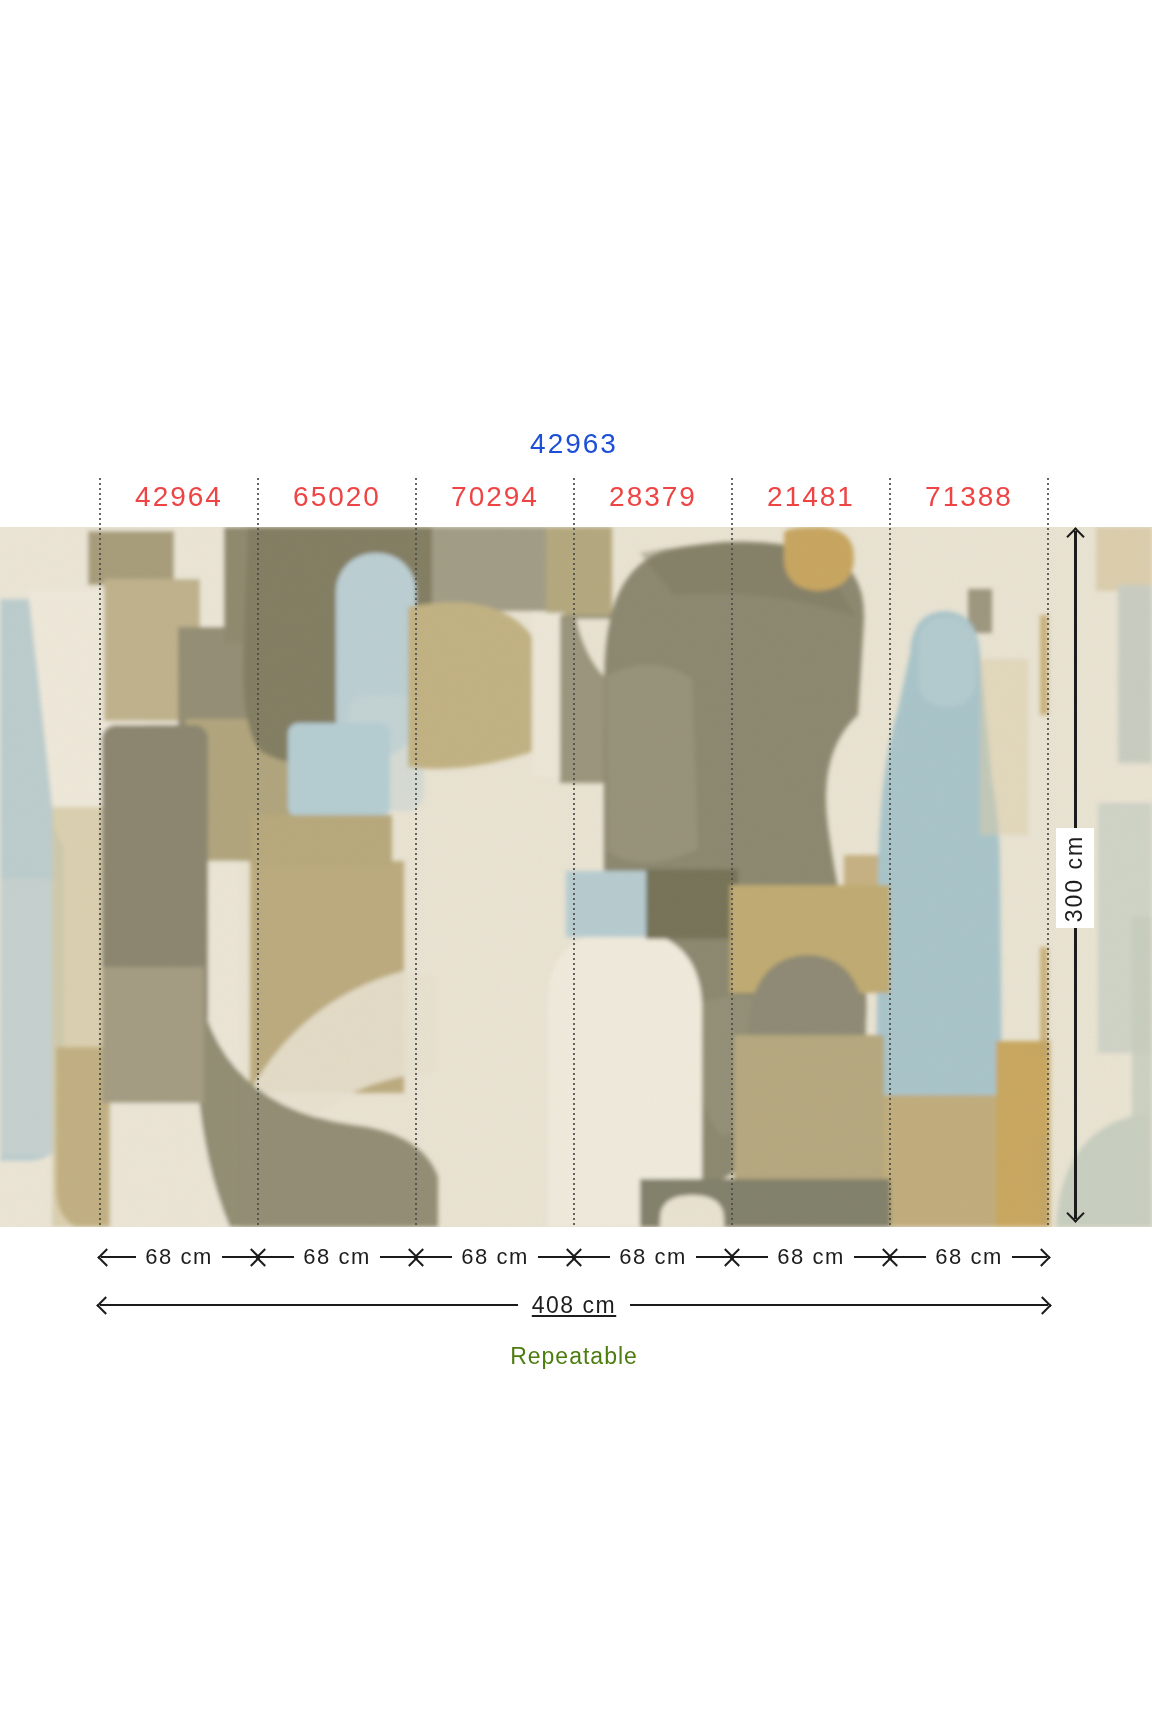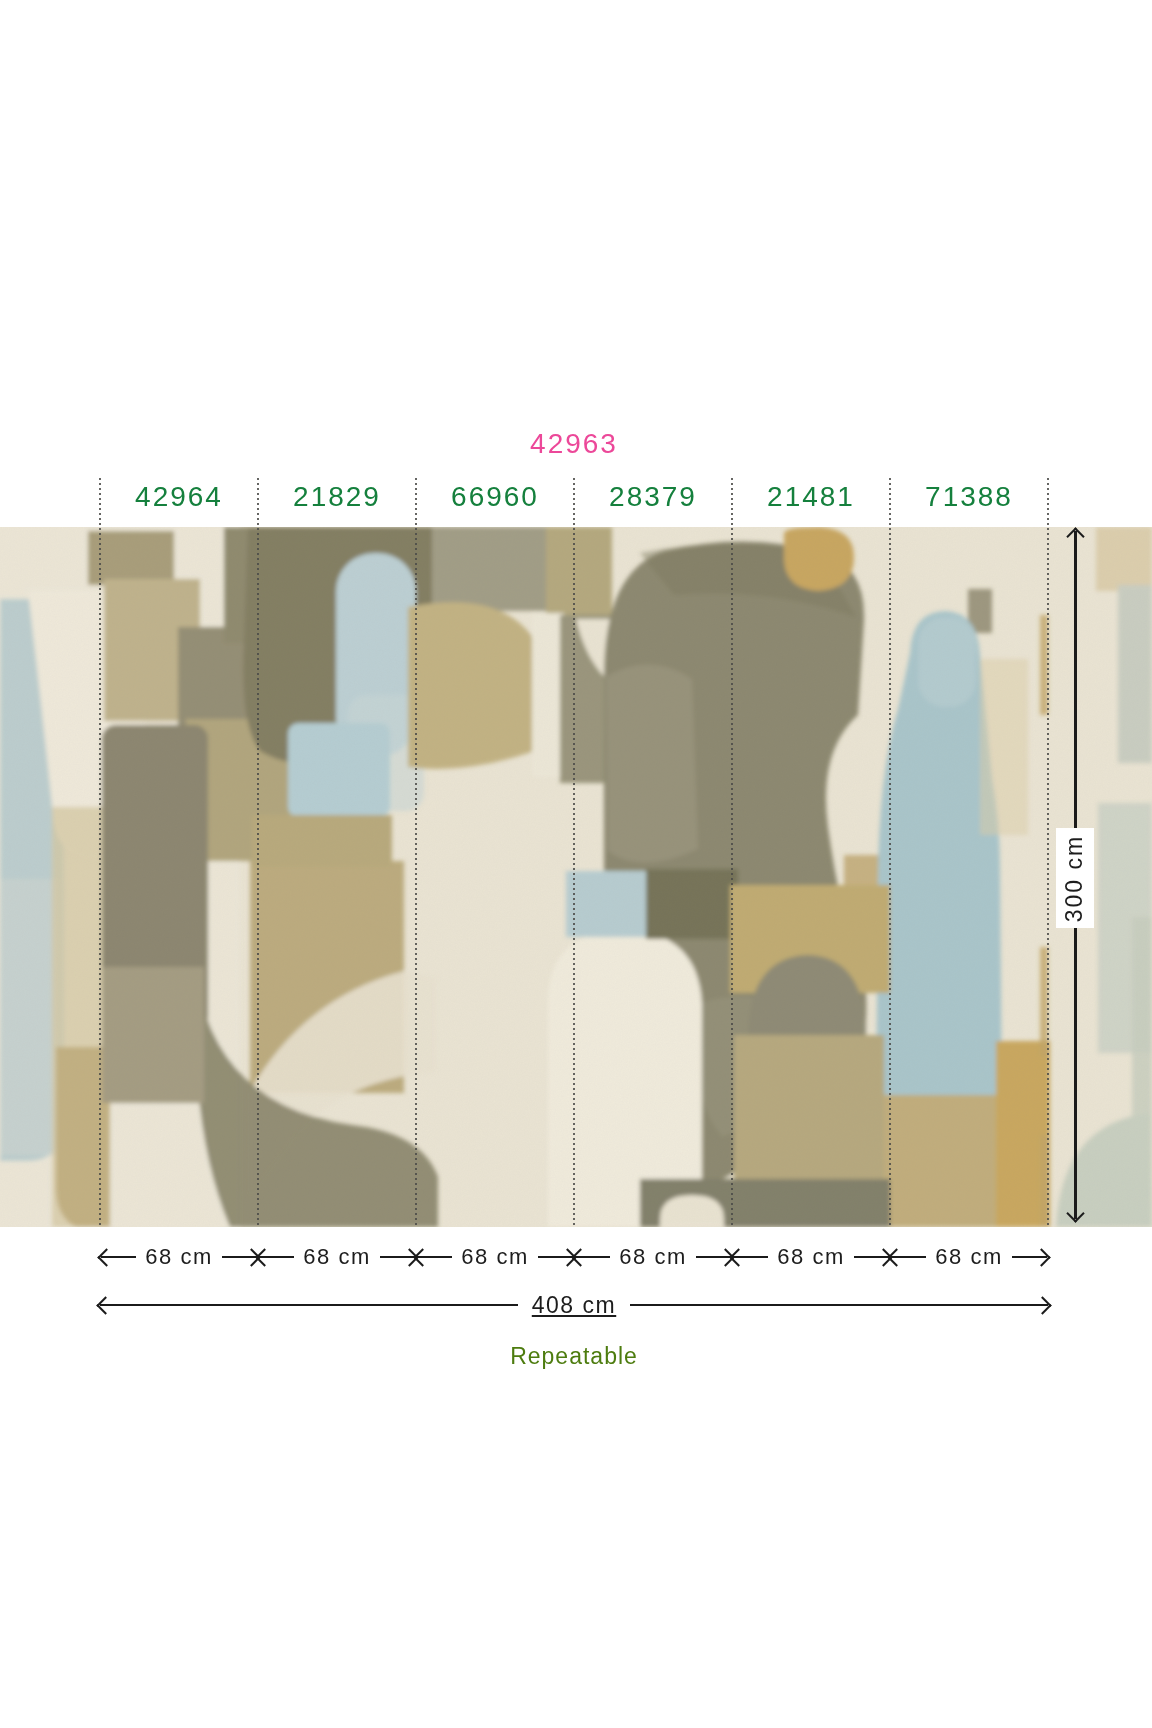--- a/index.html
+++ b/index.html
@@ -3,27 +3,27 @@
 <meta charset="utf-8">
 <style>
   html,body{margin:0;padding:0;background:#ffffff;}
   .canvas{
     position:relative;width:1152px;height:1728px;background:#ffffff;
     font-family:"Liberation Sans", sans-serif;color:#1d1d1d;overflow:hidden;
   }
   
   .title{
     position:absolute;left:100px;top:426px;width:948px;height:36px;
-    line-height:36px;text-align:center;font-size:28px;letter-spacing:2px;color:#ec4899;
+    line-height:36px;text-align:center;font-size:28px;letter-spacing:2px;color:#1d4ed8;
   }
   .panel-codes{
     position:absolute;left:100px;top:479px;width:948px;height:36px;display:flex;
   }
   .panel-codes span{
-    flex:1;text-align:center;line-height:36px;font-size:28px;letter-spacing:2px;color:#15803d;
+    flex:1;text-align:center;line-height:36px;font-size:28px;letter-spacing:2px;color:#ef4444;
   }
   
   .vline{
     position:absolute;top:478px;height:749px;width:2px;
     background-image:repeating-linear-gradient(to bottom, rgba(75,75,72,.85) 0 2px, transparent 2px 5px);
   }
   
   .mural{position:absolute;left:0;top:527px;width:1152px;height:700px;}
   .mural svg{display:block;width:100%;height:100%;}
   
@@ -60,22 +60,22 @@
 </style>
 </head>
 <body>
 
 <div class="canvas">
 
   <div class="title">42963</div>
 
   <div class="panel-codes">
     <span>42964</span>
-    <span>21829</span>
-    <span>66960</span>
+    <span>65020</span>
+    <span>70294</span>
     <span>28379</span>
     <span>21481</span>
     <span>71388</span>
   </div>
 
   <div class="mural">
     <svg viewBox="0 0 1152 700" preserveAspectRatio="none">
       <defs>
         <filter id="soften" x="-5%" y="-5%" width="110%" height="110%">
           <feGaussianBlur stdDeviation="2.2"></feGaussianBlur>

